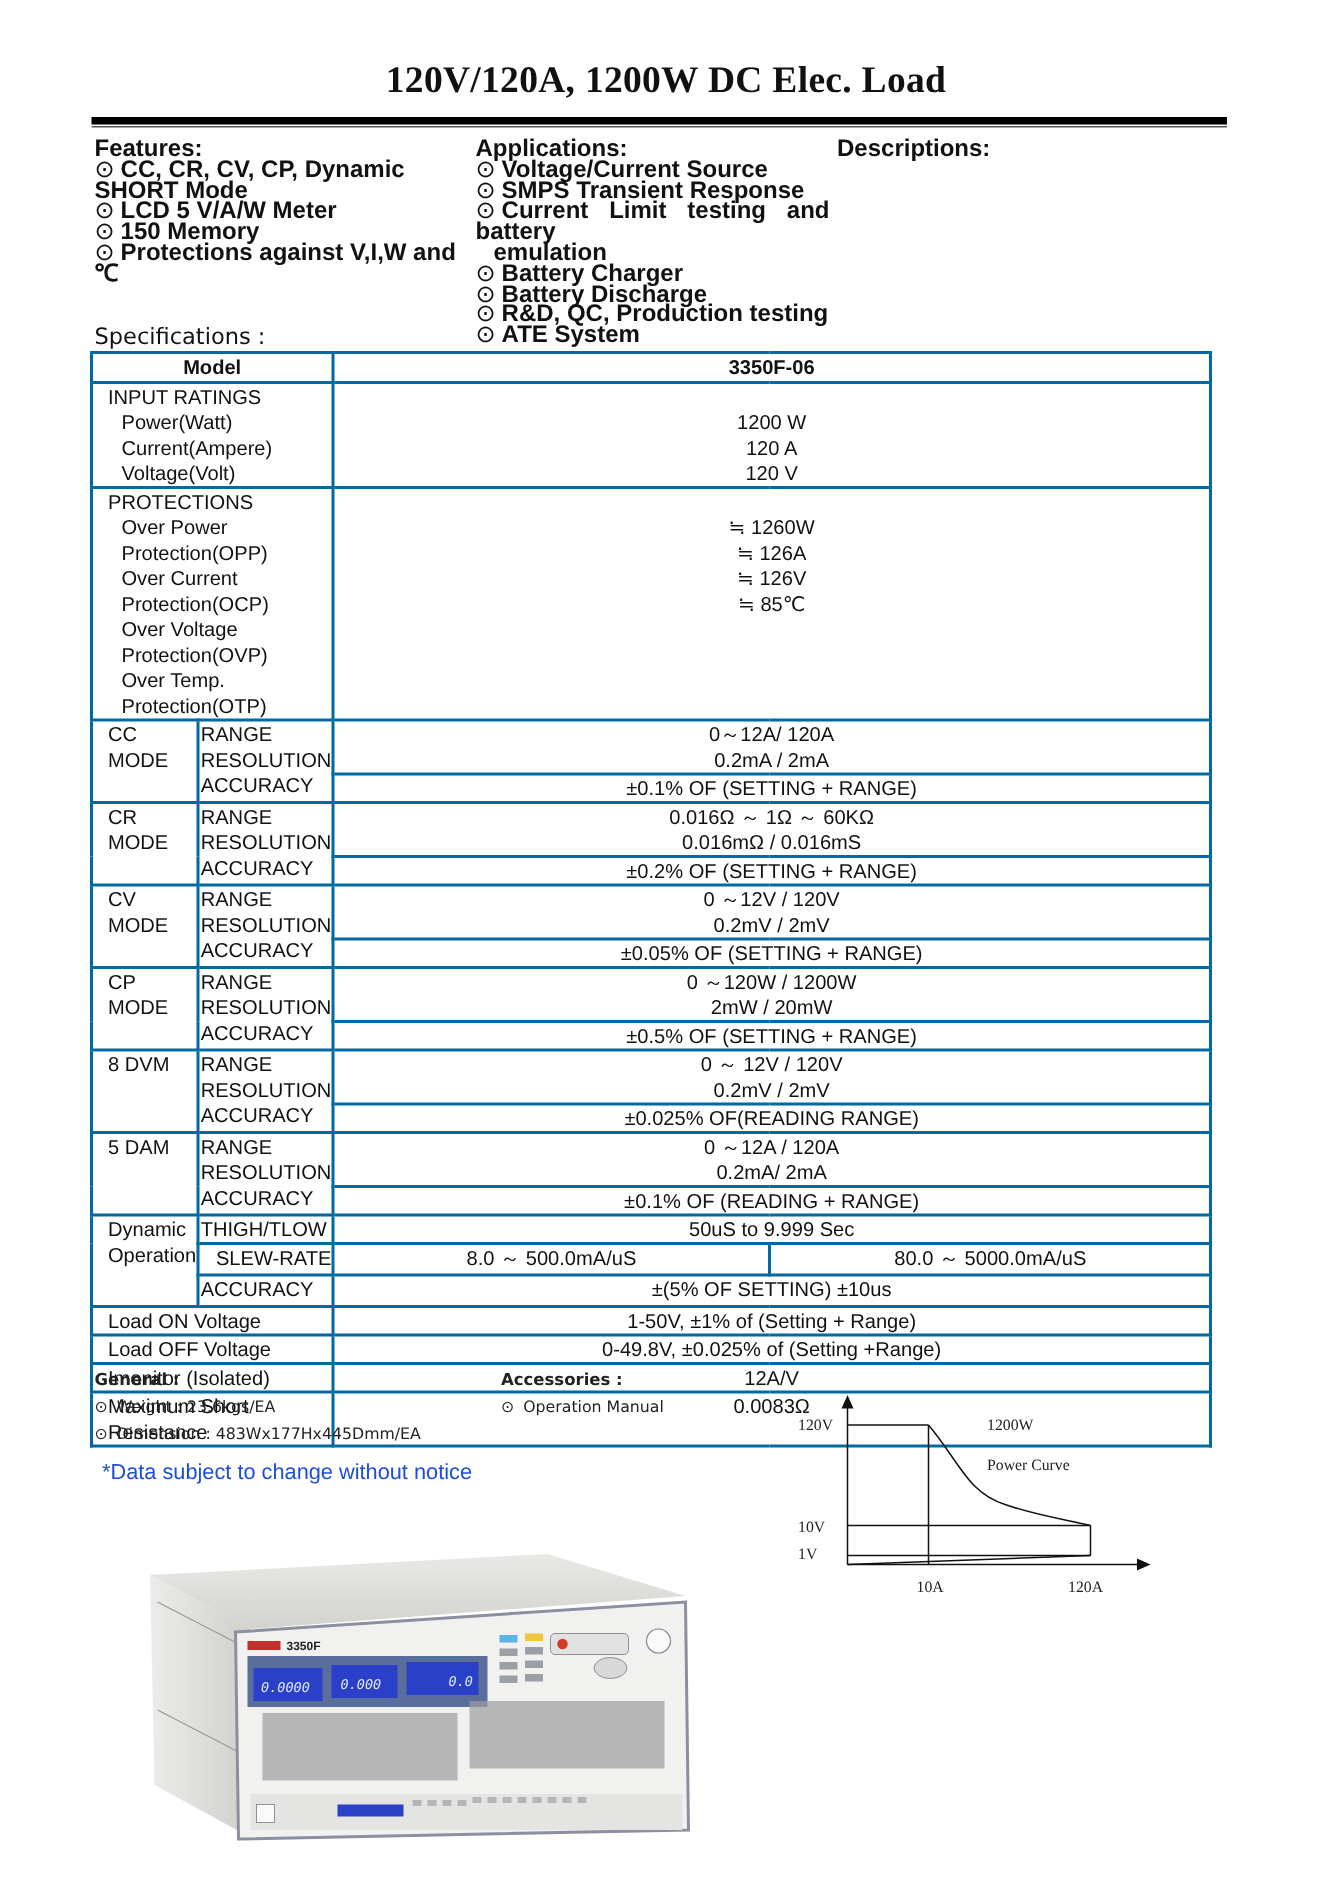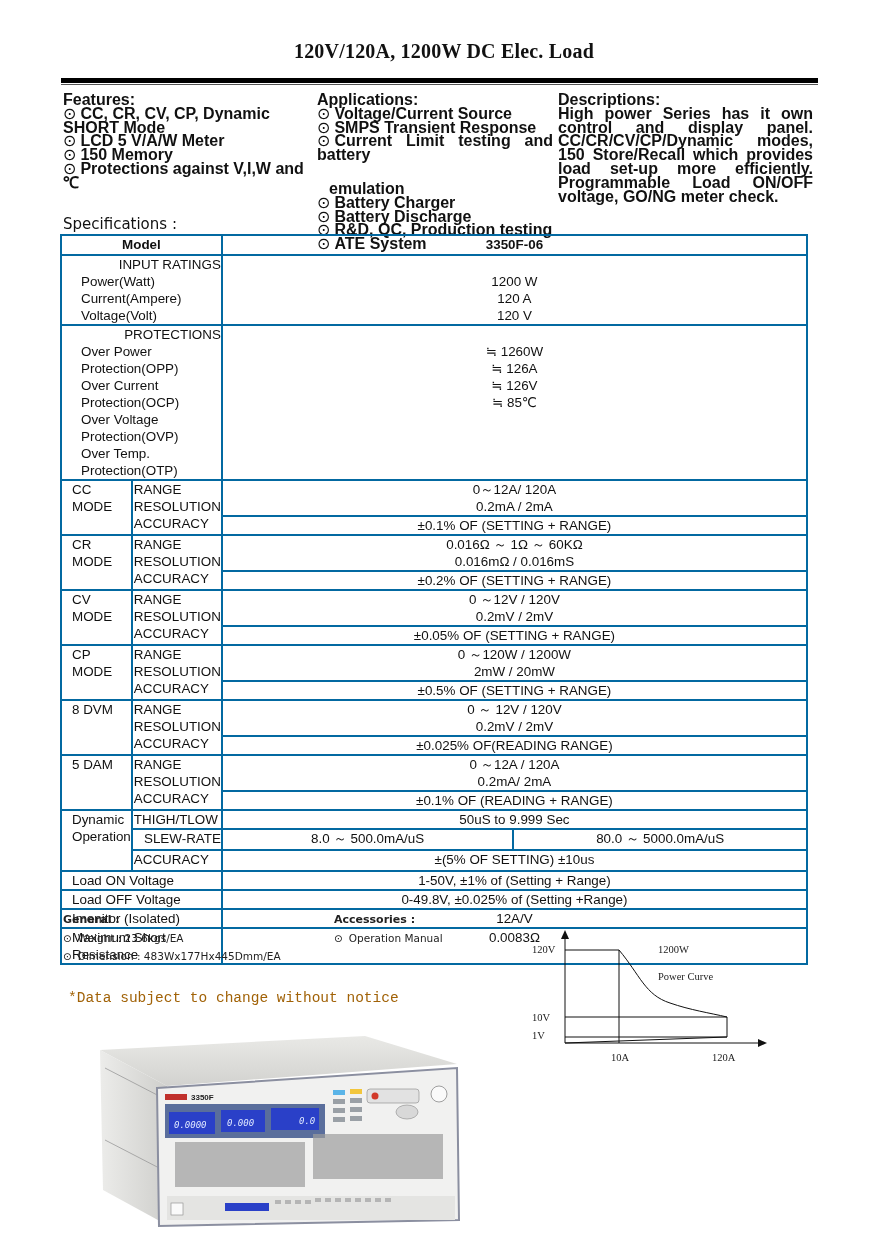--- a/index.html
+++ b/index.html
@@ -1,50 +1,50 @@
 <!DOCTYPE html>
 <html><head>
 <meta charset="utf-8">
 <style>
   html, body { margin:0; padding:0; background:#ffffff; }
   body { width:888px; height:1257px; position:relative; overflow:hidden; color:#111; font-family:"Liberation Sans", sans-serif; }
   .abs { position:absolute; }
-  #title { left:0; width:888px; top:40px; text-align:center; font-family:"Liberation Serif", serif; font-weight:bold; font-size:20px; letter-spacing:0.2px; }
+  #title { left:0; width:888px; top:40px; text-align:center; font-family:"Liberation Serif", serif; font-weight:bold; font-size:25px; letter-spacing:0.2px; }
   #rule1 { left:61px; width:757px; top:78px; height:5px; background:#000; }
   #rule2 { left:61px; width:757px; top:84px; height:1px; background:#555; }
 
   .col { font-size:16px; font-weight:bold; line-height:13.8px; }
   .col .hd { font-weight:bold; }
   .bul::before { content:"\2299"; font-weight:normal; margin-right:4px; }
   #features { left:63px; top:93px; width:250px; }
   #applications { left:317px; top:93px; width:236px; }
   #applications .just { text-align:justify; text-align-last:justify; }
-  #applications .indent { padding-left:12px;margin-top:20px; }
+  #applications .indent { padding-left:12px; }
   #descriptions { left:558px; top:93px; width:255px; }
   #descriptions .desc { text-align:justify; }
 
   #spec-title { left:63px; top:215px; font-size:15px; font-family:"DejaVu Sans", sans-serif; }
 
   table#spec { position:absolute; left:60px; top:234px; width:748px; border-collapse:collapse; border:2px solid #111; font-size:13.4px; }
   #spec td { border:2px solid #0369a1; padding:0; vertical-align:top; line-height:17px; }
   #spec .c1 { width:136px; padding-left:10px;margin-top:28px; }
   #spec .c2 { width:115px; padding-left:1px; }
   #spec .c3 { text-align:center; }
   #spec .head td { font-weight:bold; text-align:center; height:18px; line-height:18px; }
-  #spec .group-title { padding-left:10px;text-align:right; }
+  #spec .group-title { padding-left:10px; }
   #spec .sub { padding-left:19px; }
   #spec .vals { text-align:center; }
   #spec .half { width:50%; text-align:center; }
 
   .gen { font-family:"DejaVu Sans", sans-serif; font-size:10.5px; line-height:18px; color:#222; }
   #general { left:63px; top:911px; }
   #accessories { left:334px; top:911px; }
   .gen .hd { font-weight:bold; font-size:11px; }
   .gen .item::before { content:"\2299"; margin-right:6px; }
-  #notice { left:68px; top:974px; font-family:Liberation Mono, monospace; font-size:14.5px; color:#a16207;margin-top:16px; }
+  #notice { left:68px; top:974px; font-family:Liberation Sans, sans-serif; font-size:14.5px; color:#1d4ed8; }
 
   #curve { left:520px; top:925px; }
   #device { left:95px; top:1030px; }
 </style>
 </head>
 <body>
 
 <div id="title" class="abs">120V/120A, 1200W DC Elec. Load</div>
 <div id="rule1" class="abs"></div>
 <div id="rule2" class="abs"></div>
@@ -64,21 +64,20 @@
   <div class="bul just">Current Limit testing and battery</div>
   <div class="indent">emulation</div>
   <div class="bul">Battery Charger</div>
   <div class="bul">Battery Discharge</div>
   <div class="bul">R&amp;D, QC, Production testing</div>
   <div class="bul">ATE System</div>
 </div>
 
 <div id="descriptions" class="abs col">
   <div class="hd">Descriptions:</div>
-  <div class="desc">High power Series has it own control and display panel. CC/CR/CV/CP/Dynamic modes, 150 Store/Recall which provides load set-up more efficiently. Programmable Load ON/OFF voltage, GO/NG meter check.</div>
 </div>
 
 <div id="spec-title" class="abs">Specifications :</div>
 
 <table id="spec">
   <tbody>
       <tr class="head">
     <td colspan="2">Model</td>
     <td colspan="2">3350F-06</td>
   </tr>

